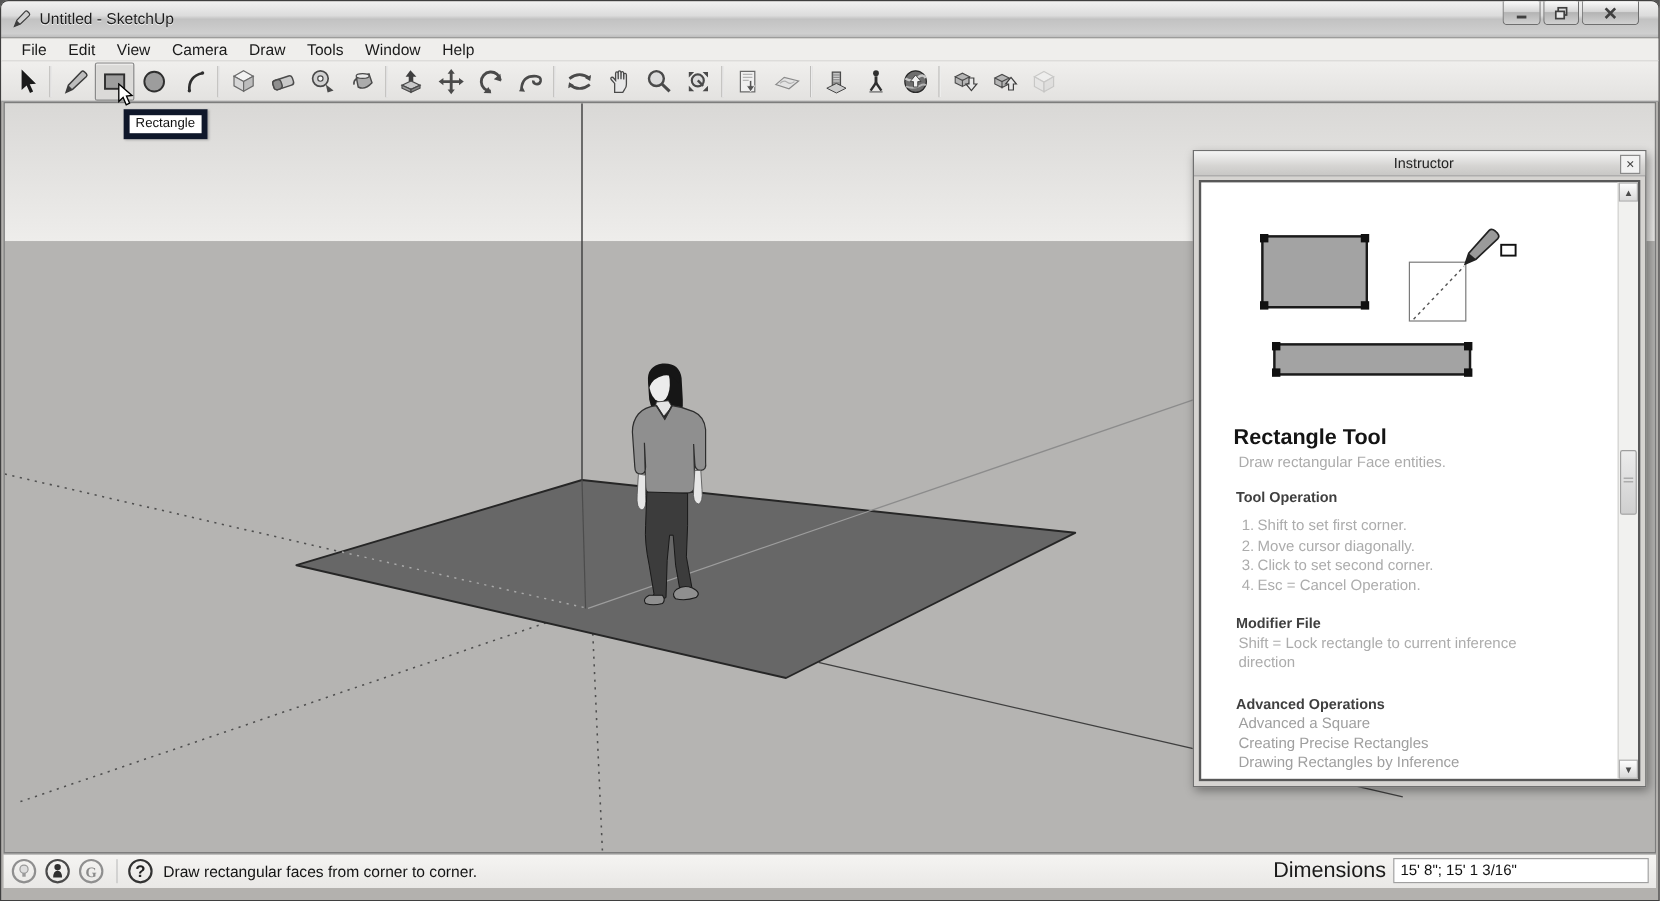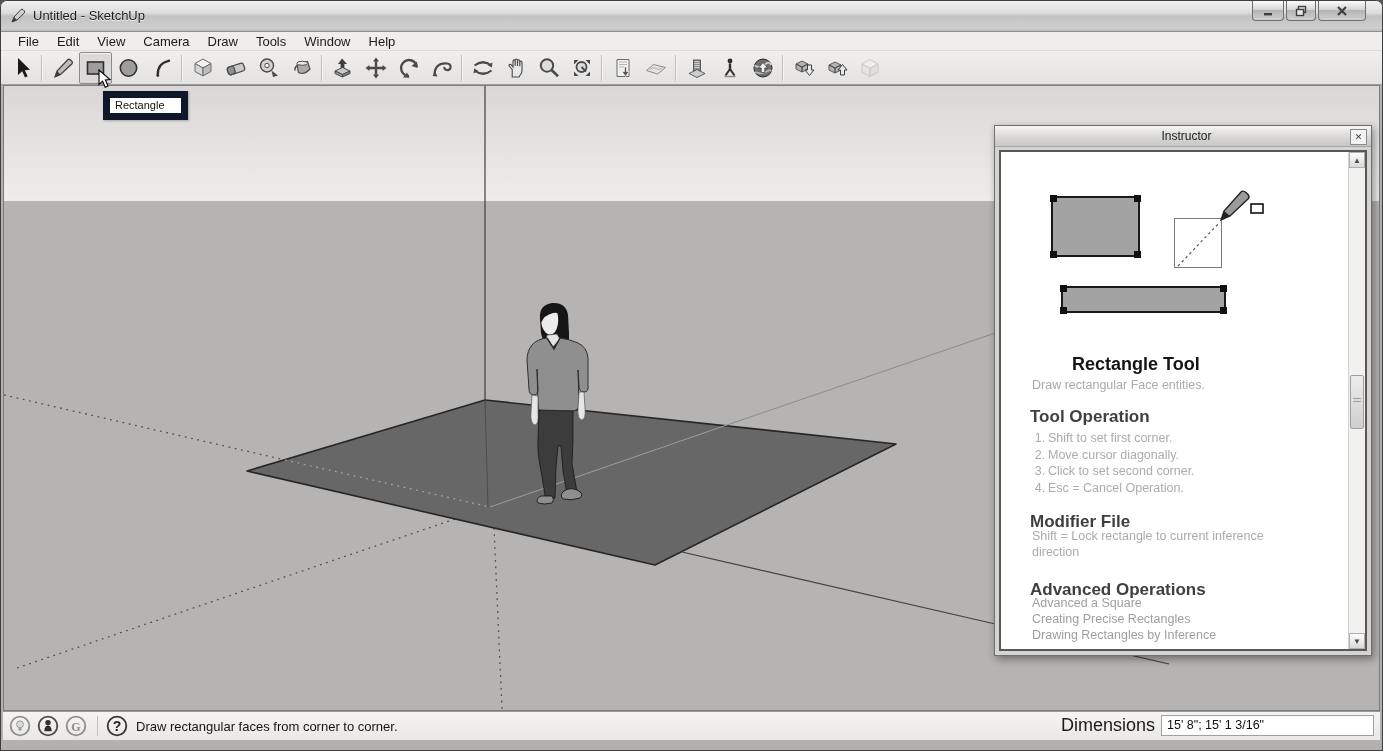--- a/index.html
+++ b/index.html
@@ -24,40 +24,40 @@
     border-bottom:1px solid #9f9f9f;display:flex;align-items:center;padding-left:4px;box-sizing:border-box;}
   .tool-sep{width:1px;height:26px;background:#bdbcba;border-right:1px solid #f7f7f7;margin:0 3px;}
   .toolbtn{width:31px;height:30px;display:flex;align-items:center;justify-content:center;border:1px solid transparent;border-radius:2px;}
   .toolbtn svg{width:24px;height:24px;}
   .toolbtn.active{border:1px solid #8a8a8a;background:#dbdad8;box-shadow:0 1px 1px rgba(255,255,255,.7) inset;}
   .toolbtn.disabled{opacity:.9;}
   
   #viewport{position:absolute;left:3px;top:85px;width:1377px;height:626px;border:1px solid #7d7d7d;box-sizing:border-box;background:#b5b4b2;}
   #scene{position:absolute;left:0;top:0;}
   
-  #tooltip{position:absolute;left:103px;top:91px;background:#ffffff;border:7px solid #0f172a;font-size:11px;color:#111;
-    padding:1px 16px 2px 5px;z-index:20;box-shadow:1px 1px 2px rgba(0,0,0,.25);}
+  #tooltip{position:absolute;left:103px;top:91px;background:#ffffff;border:5px solid #0f172a;font-size:11px;color:#111;
+    padding:1px 5px 2px 5px;z-index:20;box-shadow:1px 1px 2px rgba(0,0,0,.25);}
   #cursor{position:absolute;left:98px;top:69px;z-index:40;}
   
   #instructor{position:absolute;left:994px;top:125px;width:378px;height:531px;z-index:30;
     background:#d6d4d1;border:1px solid #6f6f6f;box-shadow:2px 3px 8px rgba(0,0,0,.4);box-sizing:border-box;text-align:center;}
   #instructor-title{height:20px;background:linear-gradient(#f5f5f5,#d6d5d3 60%,#c8c7c5);border-bottom:1px solid #a5a5a5;
     font-size:12px;color:#222;line-height:20px;padding-left:7px;position:relative;}
   #instructor-close{position:absolute;right:4px;top:3px;width:15px;height:14px;border:1px solid #8a8a8a;background:#f2f2f2;
     display:flex;align-items:center;justify-content:center;font-size:9px;color:#444;line-height:1;}
   #instructor-body{position:absolute;left:4px;right:4px;top:24px;bottom:4px;border:2px solid #585858;background:#ffffff;}
   #instructor-canvas{position:absolute;left:0;top:0;right:16px;bottom:0;overflow:hidden;}
   
   .illus-rect{position:absolute;background:#a3a3a3;border:2px solid #1a1a1a;box-sizing:border-box;}
   .handle{position:absolute;width:7px;height:7px;background:#111;}
   #illus-square{position:absolute;background:#fff;border:1px solid #7a7a7a;box-sizing:border-box;}
   
   .ins-h1{position:absolute;font-size:18px;font-weight:bold;color:#141414;}
   .ins-sub{position:absolute;font-size:12.5px;color:#ababab;}
-  .ins-sec{position:absolute;font-size:17px;font-weight:bold;color:#3f3f3f;}
+  .ins-sec{position:absolute;font-size:12px;font-weight:bold;color:#3f3f3f;}
   .ins-item{position:absolute;font-size:12.5px;color:#acacac;white-space:nowrap;}
   .ins-item .num{display:inline-block;width:16px;}
   .ins-link{position:absolute;font-size:12.5px;color:#9f9f9f;cursor:pointer;}
   
   #ins-scroll{position:absolute;right:0;top:0;bottom:0;width:16px;background:#f1f1ef;border-left:1px solid #d2d2d0;}
   .sb-btn{position:absolute;left:0;right:0;height:16px;background:linear-gradient(#fdfdfd,#d9d9d9);border:1px solid #b0b0b0;
     box-sizing:border-box;display:flex;align-items:center;justify-content:center;font-size:8px;color:#4a4a4a;}
   #sb-up{top:0}.sb-down{bottom:0}
   #sb-thumb{position:absolute;left:1px;right:1px;top:223px;height:52px;background:linear-gradient(#ececec,#cfcfcf);
     border:1px solid #9e9e9e;border-radius:2px;}
@@ -367,21 +367,21 @@
           <path d="M10 34 L13 25 L19 30 Z" fill="#222"></path>
           <rect x="40" y="18" width="12" height="9" fill="none" stroke="#111" stroke-width="1.6"></rect>
         </svg>
         <div class="illus-rect" style="left:60px;top:134px;width:165px;height:27px;">
           <div class="handle" style="left:-3px;top:-3px"></div>
             <div class="handle" style="right:-3px;top:-3px"></div>
           <div class="handle" style="left:-3px;bottom:-3px"></div>
             <div class="handle" style="right:-3px;bottom:-3px"></div>
         </div>
 
-        <div class="ins-h1" style="left:27px;top:202px;margin-left:44px;">Rectangle Tool</div>
+        <div class="ins-h1" style="left:27px;top:202px;">Rectangle Tool</div>
         <div class="ins-sub" style="left:31px;top:226px;">Draw rectangular Face entities.</div>
         <div class="ins-sec" style="left:29px;top:255px;">Tool Operation</div>
         <div id="tool-op-list">
             <div class="ins-item" style="left: 31px; top: 279px;"><span class="num">1.</span><span>Shift to set first corner.</span></div>
             <div class="ins-item" style="left: 31px; top: 295.5px;"><span class="num">2.</span><span>Move cursor diagonally.</span></div>
             <div class="ins-item" style="left: 31px; top: 312px;"><span class="num">3.</span><span>Click to set second corner.</span></div>
             <div class="ins-item" style="left: 31px; top: 328.5px;"><span class="num">4.</span><span>Esc = Cancel Operation.</span></div>
           </div>
         <div class="ins-sec" style="left:29px;top:360px;">Modifier File</div>
         <div class="ins-item" style="left:31px;top:377px;">Shift = Lock rectangle to current inference</div>

